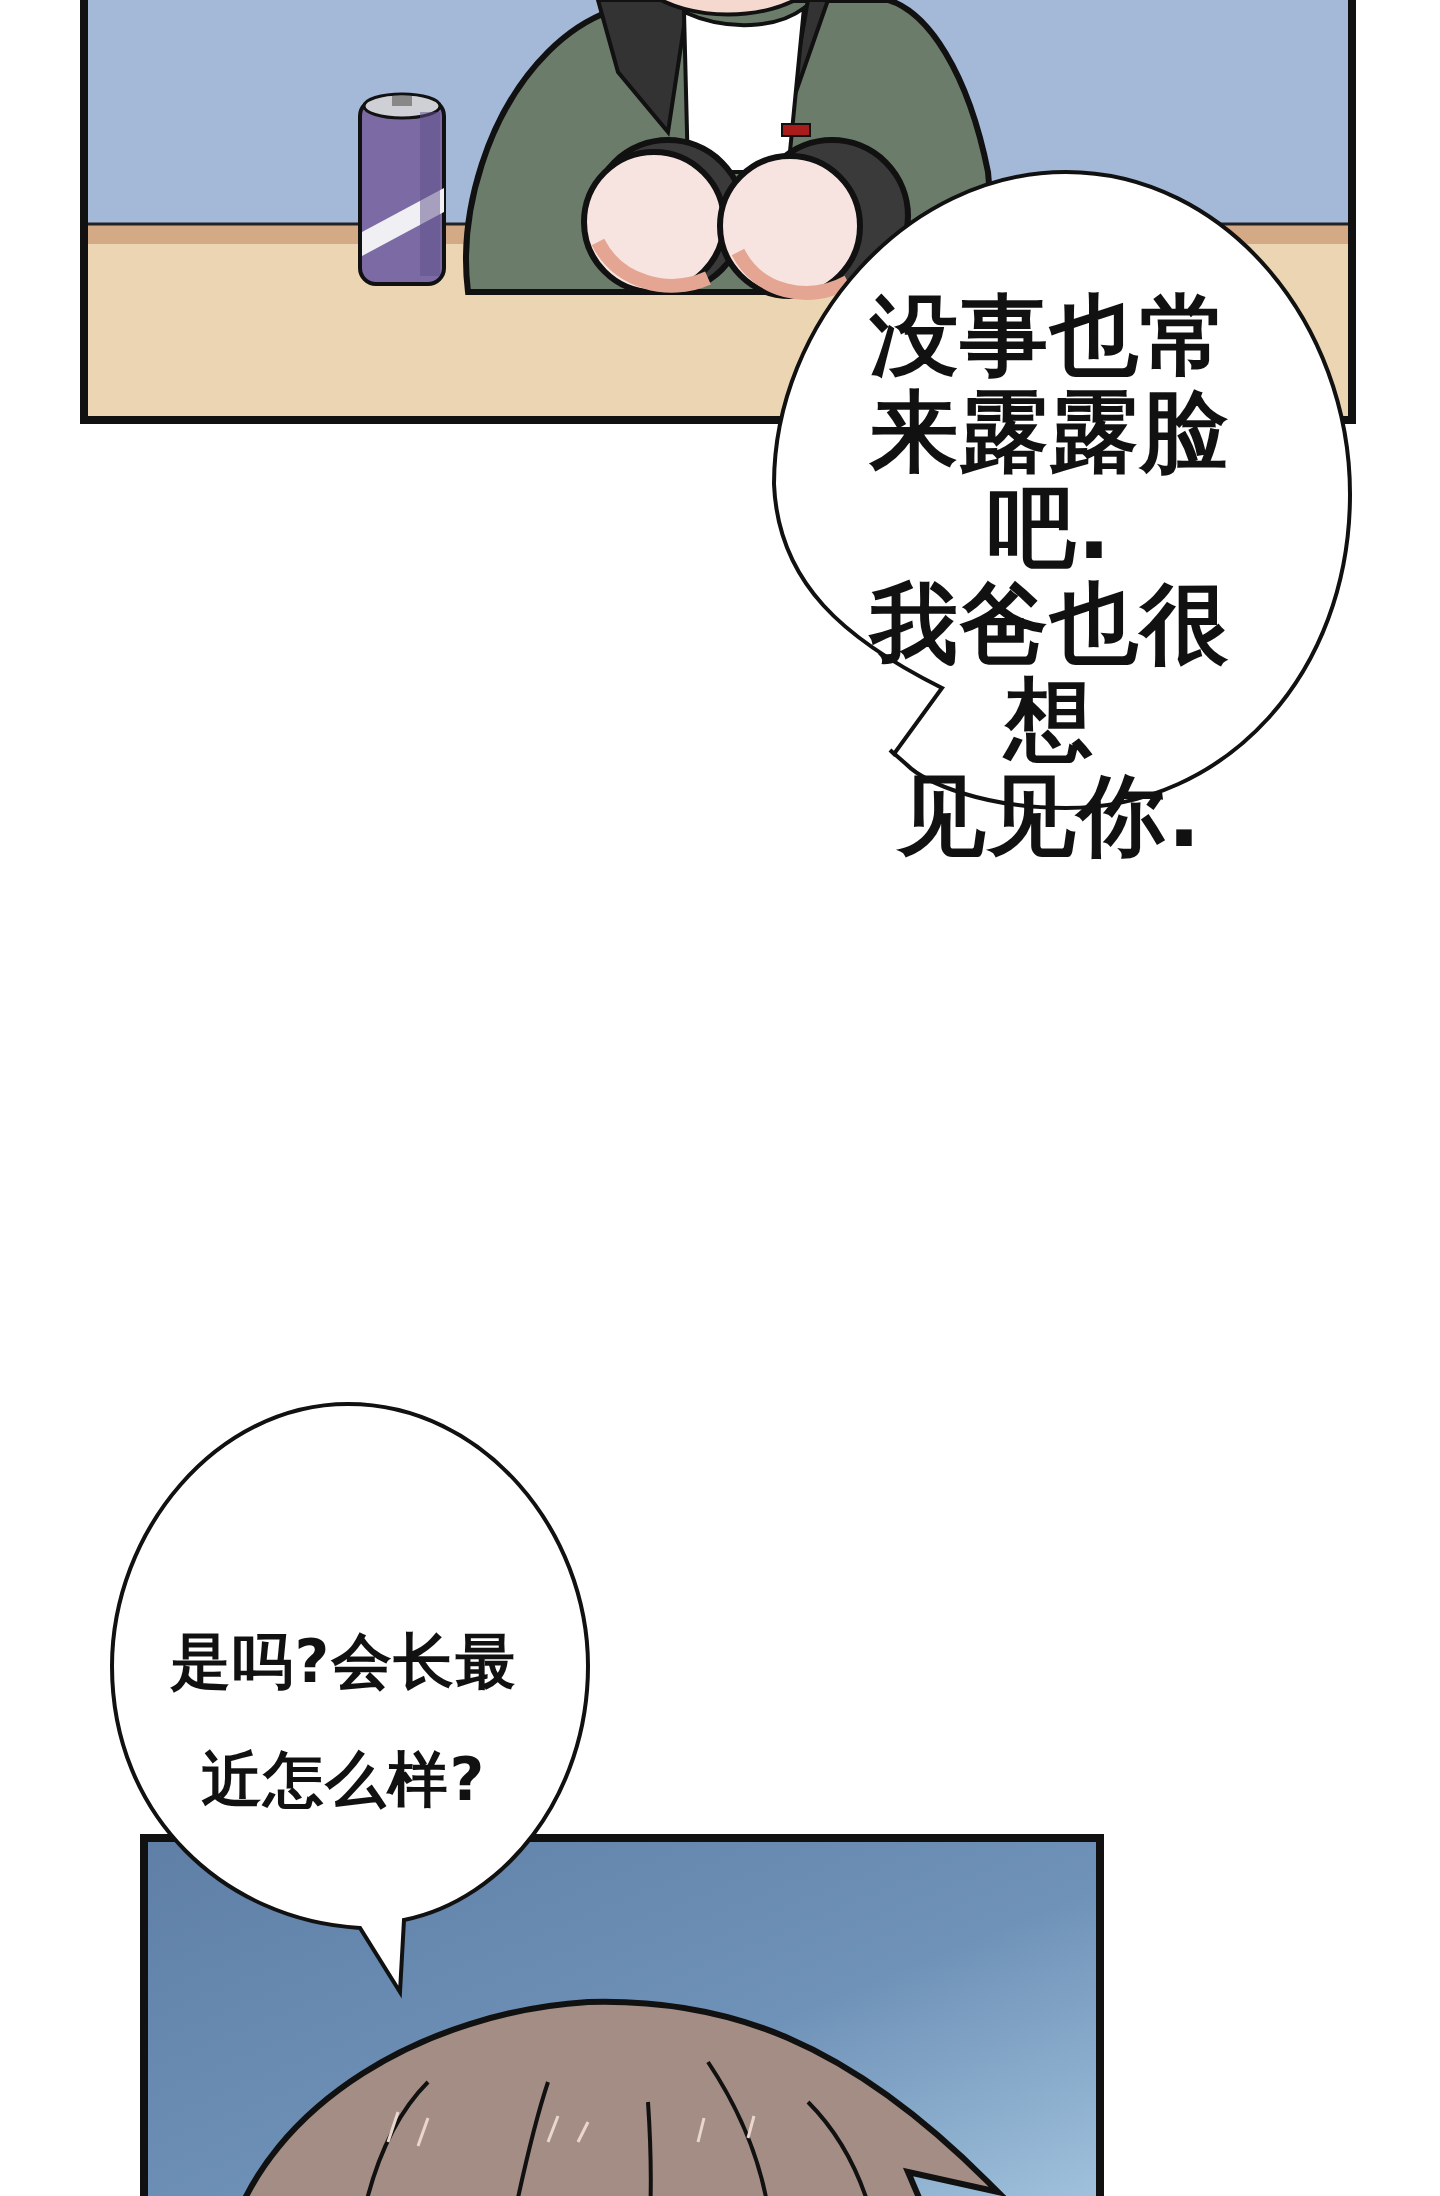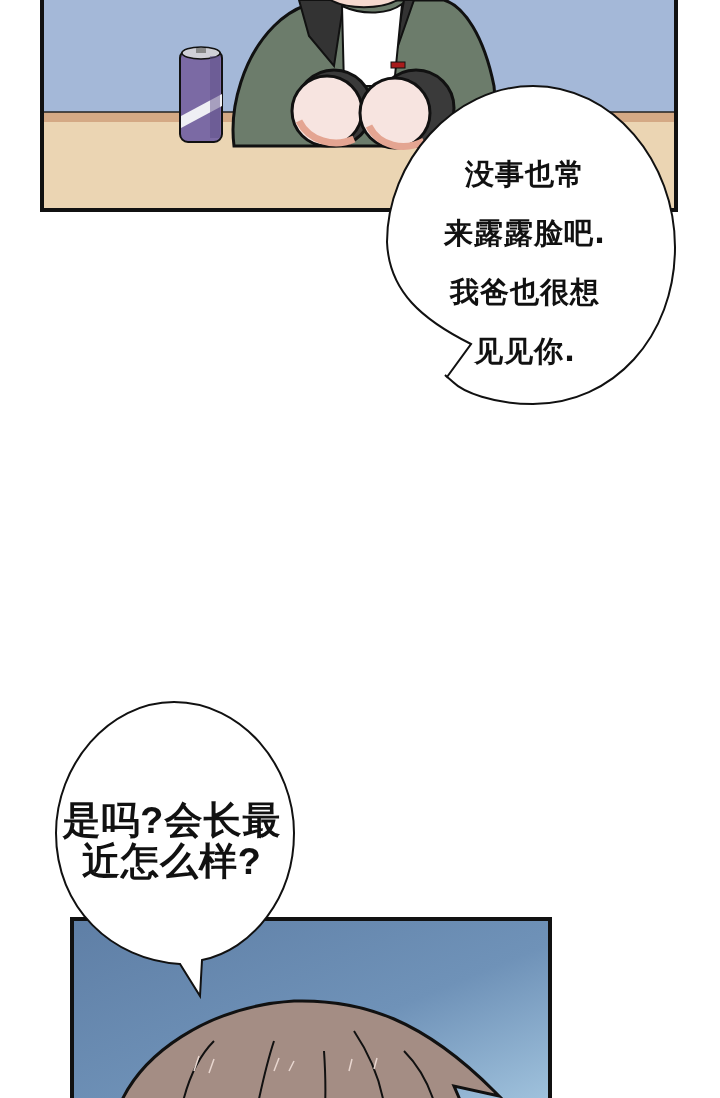--- a/index.html
+++ b/index.html
@@ -4,23 +4,23 @@
   <style>
     html, body { margin: 0; padding: 0; background: #ffffff; }
     body { width: 720px; height: 1098px; position: relative; overflow: hidden;
            font-family: "DejaVu Sans", "Liberation Sans", sans-serif; }
     .panel { position: absolute; box-sizing: border-box; border: 4px solid #111; overflow: hidden; }
     #panel-top { left: 40px; top: -4px; width: 638px; height: 216px; border-top: none; }
     #panel-bottom { left: 70px; top: 917px; width: 482px; height: 200px; border-bottom: none; }
     .layer { position: absolute; left: 0; top: 0; }
     .bubble { position: absolute; }
     .bubble-text { position: absolute; text-align: center; font-weight: bold; color: #111;
-                   font-size: 29px; line-height: 59px; letter-spacing: 1px; white-space: pre-line; }
+                   font-size: 44px; line-height: 48px; letter-spacing: 1px; white-space: pre-line; }
     #bubble1-text { left: 415px; top: 145px; width: 220px; }
-    #bubble2-text { left: 52px; top: 802px; width: 240px; font-size: 38px; line-height: 41px; font-family: Liberation Mono, monospace; }
+    #bubble2-text { left: 52px; top: 802px; width: 240px; font-size: 30px; line-height: 59px; }
   </style>
 </head>
 <body>
 
 <div class="panel" id="panel-top">
   <svg class="layer" width="638" height="216" viewBox="0 0 638 216">
     <rect x="0" y="0" width="638" height="120" fill="#a4b8d8"></rect>
     <rect x="0" y="116" width="638" height="12" fill="#d4a985"></rect>
     <rect x="0" y="126" width="638" height="100" fill="#ebd5b3"></rect>
     <line x1="0" y1="116" x2="638" y2="116" stroke="#222" stroke-width="1.5"></line>

